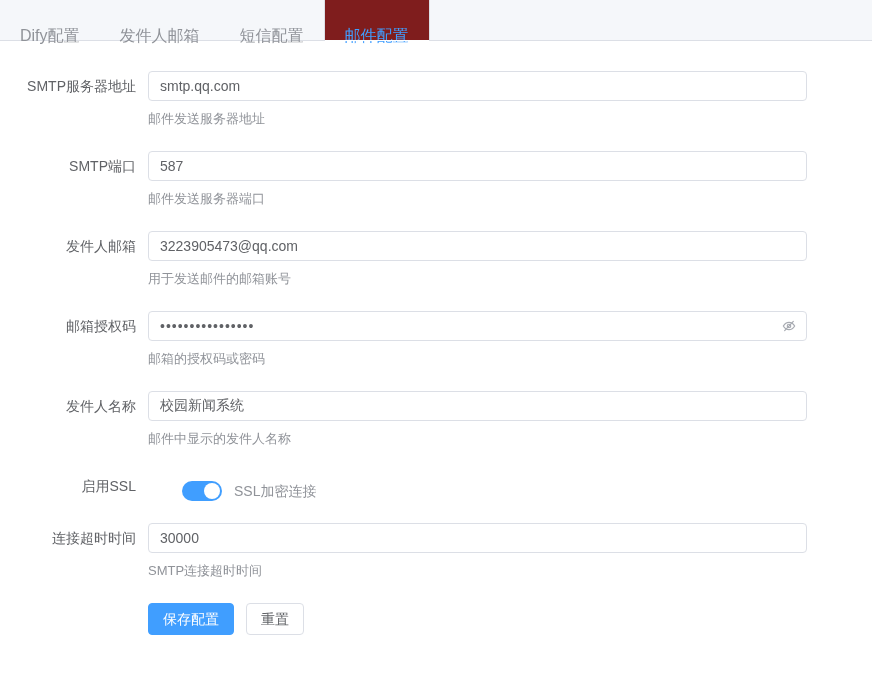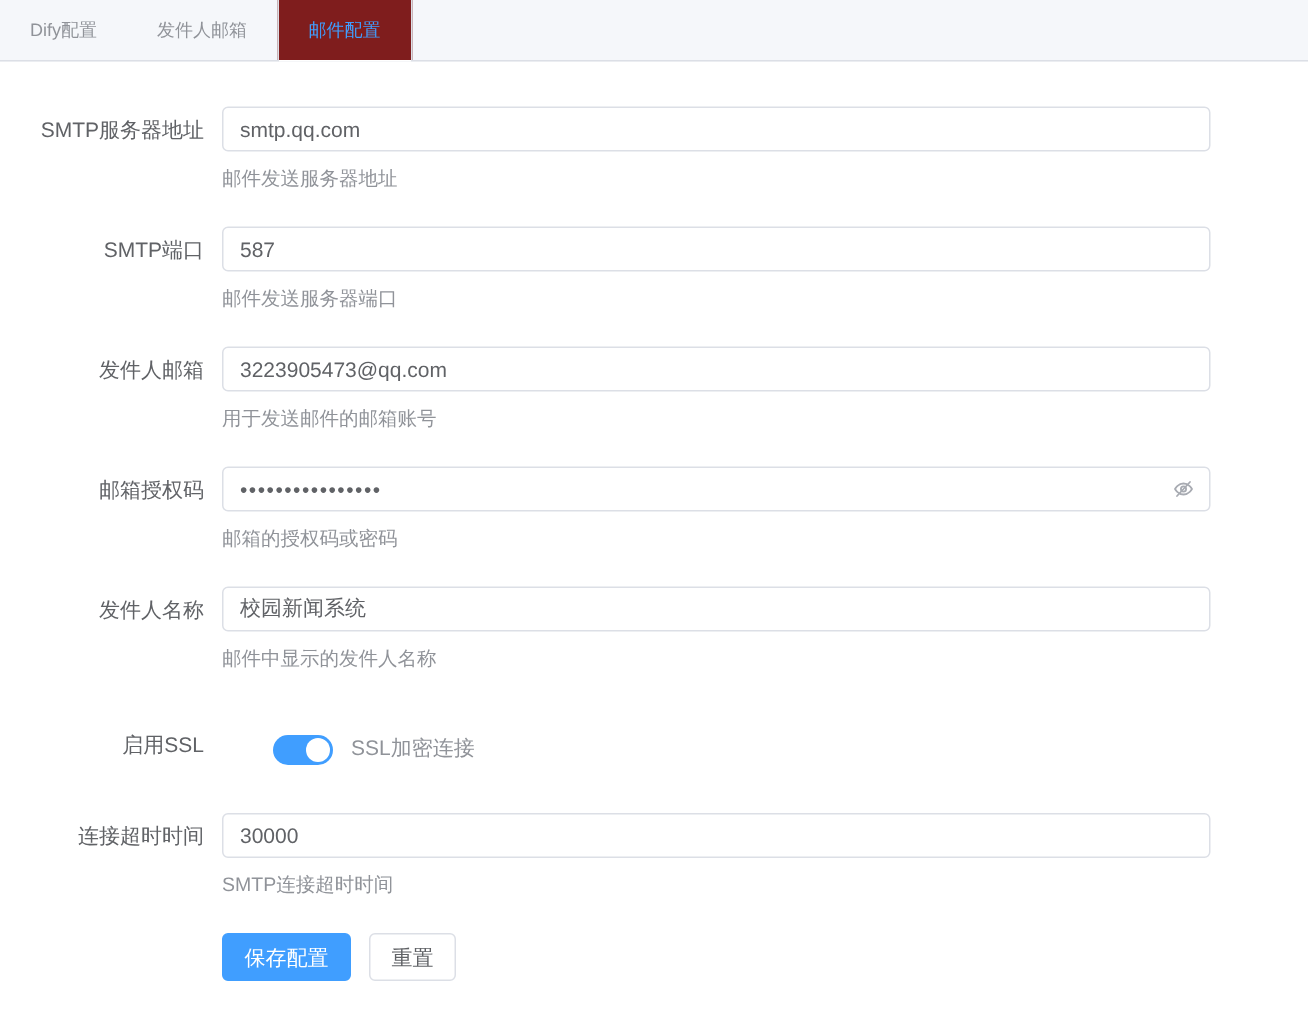--- a/index.html
+++ b/index.html
@@ -17,22 +17,22 @@
   .tabbar {
     display: flex;
     align-items: stretch;
     height: 41px;
     background: #f5f7fa;
     border-bottom: 1px solid #dcdfe6;
   }
   .tab {
     height: 40px;
     line-height: 40px;
-    padding: 0 20px;
-    font-size: 12px;
+    padding: 16px 20px;
+    font-size: 16px;
     color: #909399;
     cursor: pointer;
     white-space: nowrap;
   }
   .tab.active {
     background: #7f1d1d;
     color: #409eff;
     border-left: 1px solid #dcdfe6;
     border-right: 1px solid #dcdfe6;
     position: relative;
@@ -87,21 +87,21 @@
   .hint {
     margin-top: 8px;
     font-size: 13px;
     line-height: 20px;
     color: #909399;
   }
 
   
   .switch-row { align-items: center; gap: 34px; }
   .switch-row .form-label { line-height: 30px; }
-  .switch-wrap { display: flex; align-items: flex-start; height: 30px; margin-top: 19px; }
+  .switch-wrap { display: flex; align-items: flex-end; height: 30px; }
   .switch {
     position: relative;
     width: 40px; height: 20px;
     border-radius: 10px;
     background: #409eff;
     cursor: pointer;
     flex: none;
   }
   .switch .knob {
     position: absolute;
@@ -136,20 +136,21 @@
   }
 </style>
 </head>
 <body>
 
 <div class="page">
 
   <div class="tabbar">
     <div class="tab">Dify配置</div>
     <div class="tab">发件人邮箱</div>
+    <div class="tab">短信配置</div>
     <div class="tab active">邮件配置</div>
   </div>
 
   <div class="form">
 
     <div class="form-item">
       <label class="form-label">SMTP服务器地址</label>
       <div class="form-control">
         <input class="text-input" type="text" value="smtp.qq.com" style="">
         <div class="hint">邮件发送服务器地址</div>

